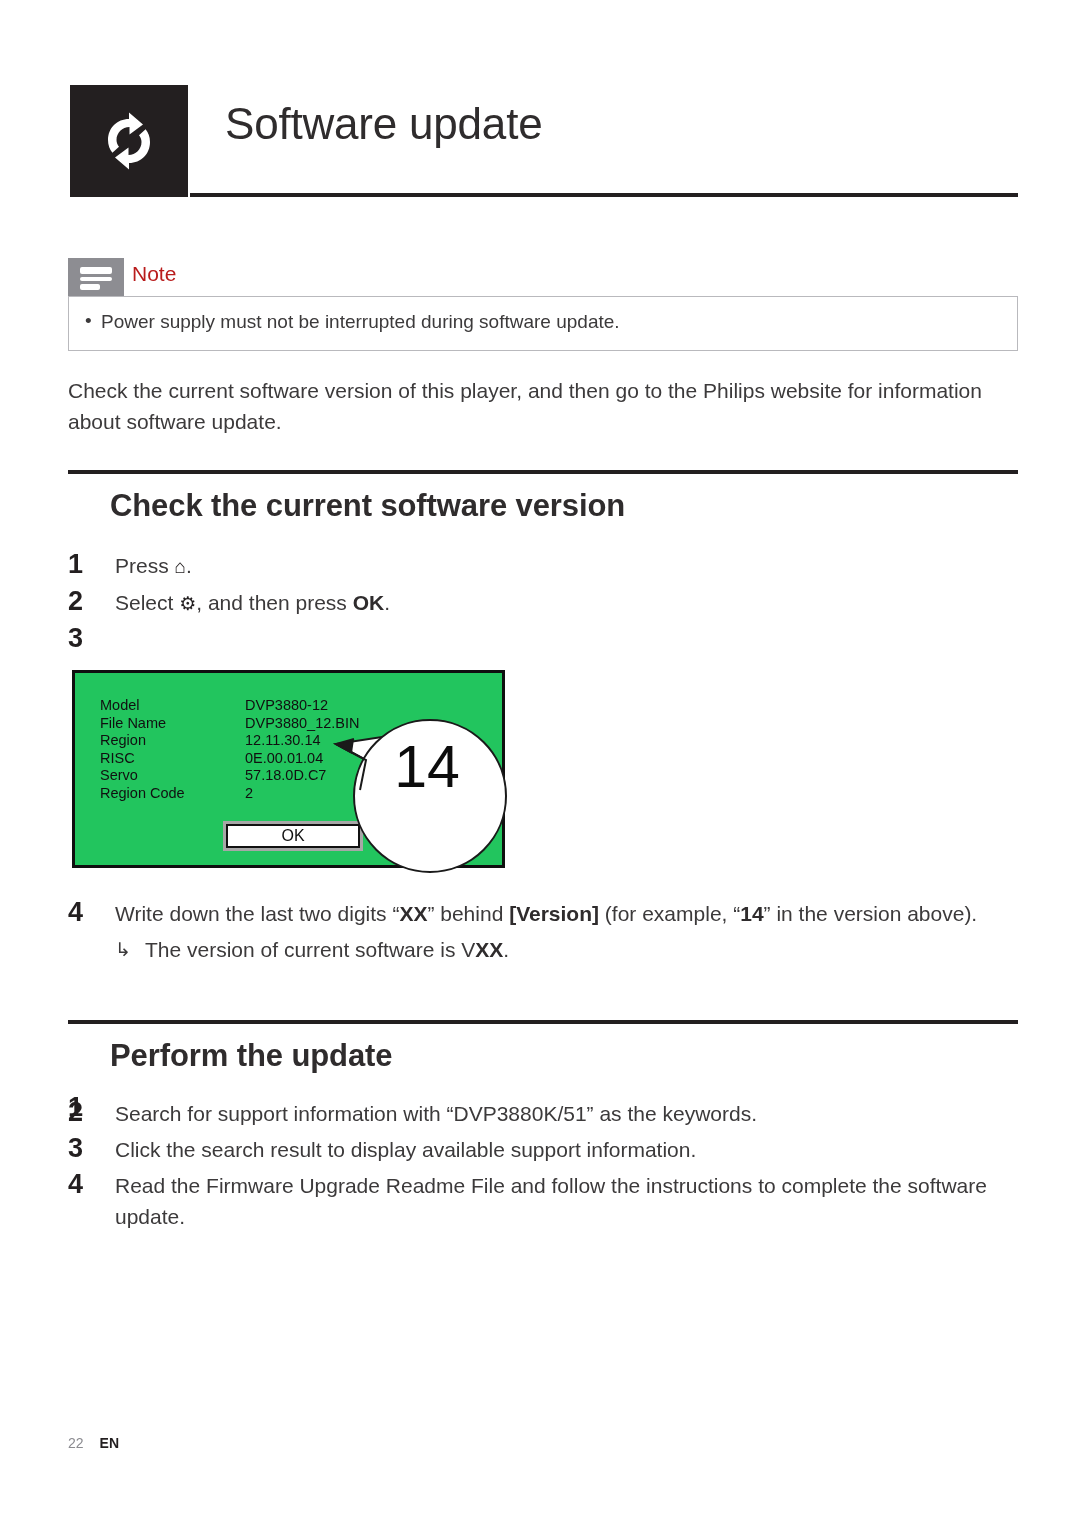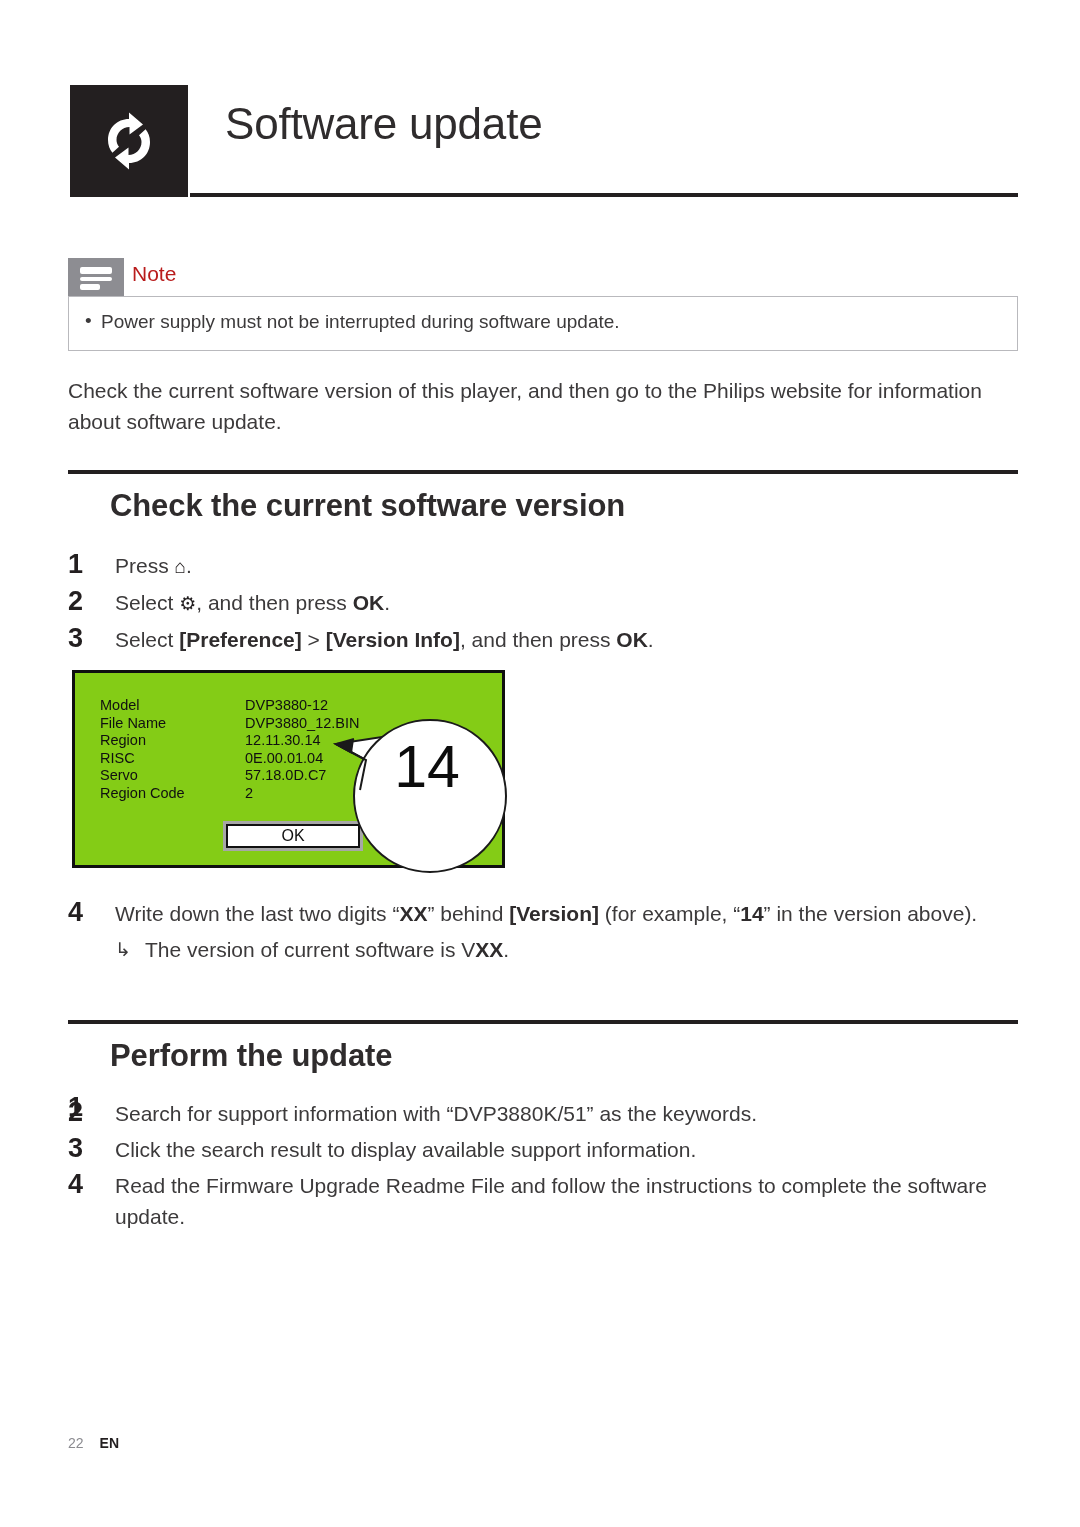--- a/index.html
+++ b/index.html
@@ -186,21 +186,21 @@
   .icon-glyph { font-size: 19px; color: #231f20; }
 
   
   .dialog {
     position: absolute;
     left: 72px;
     top: 670px;
     width: 433px;
     height: 198px;
     border: 3px solid #0f0f0f;
-    background: #84cc16;
+    background: #22c55e;
     box-sizing: border-box;
     font-family: "Liberation Sans", sans-serif;
   }
   .dialog-rows {
     position: absolute;
     left: 25px;
     top: 24px;
   }
   .dlg-row {
     display: flex;
@@ -295,21 +295,21 @@
   </div>
 </div>
 
 <div class="intro">Check the current software version of this player, and then go to the Philips website for information about software update.</div>
 
 <div class="section-rule" style="top:470px;"></div>
 <div class="section-title" style="top:488px;">Check the current software version</div>
 <div class="steps" id="steps-0" style="top:550px;">
     <div class="step"><span class="step-num">1</span><span><span>Press </span><span class="icon-glyph">⌂</span><span>.</span></span></div>
     <div class="step"><span class="step-num">2</span><span><span>Select </span><span class="icon-glyph">⚙</span><span>, and then press </span><span class="b">OK</span><span>.</span></span></div>
-    <div class="step"><span class="step-num">3</span><span><span>Select </span><span class="b">[Preference]</span><span> &gt; </span><span class="b">[Version Info]</span><span>, and then press </span><span class="b">OK</span><span>.</span></span></div>
+    <div class="step"><span class="step-num">3</span></div>
   </div>
 
 <div class="dialog">
   <div class="dialog-rows" id="dialog-rows">
       <div class="dlg-row">
         <span class="dlg-key">Model</span>
         <span class="dlg-val">DVP3880-12</span>
       </div>
       <div class="dlg-row">
         <span class="dlg-key">File Name</span>

